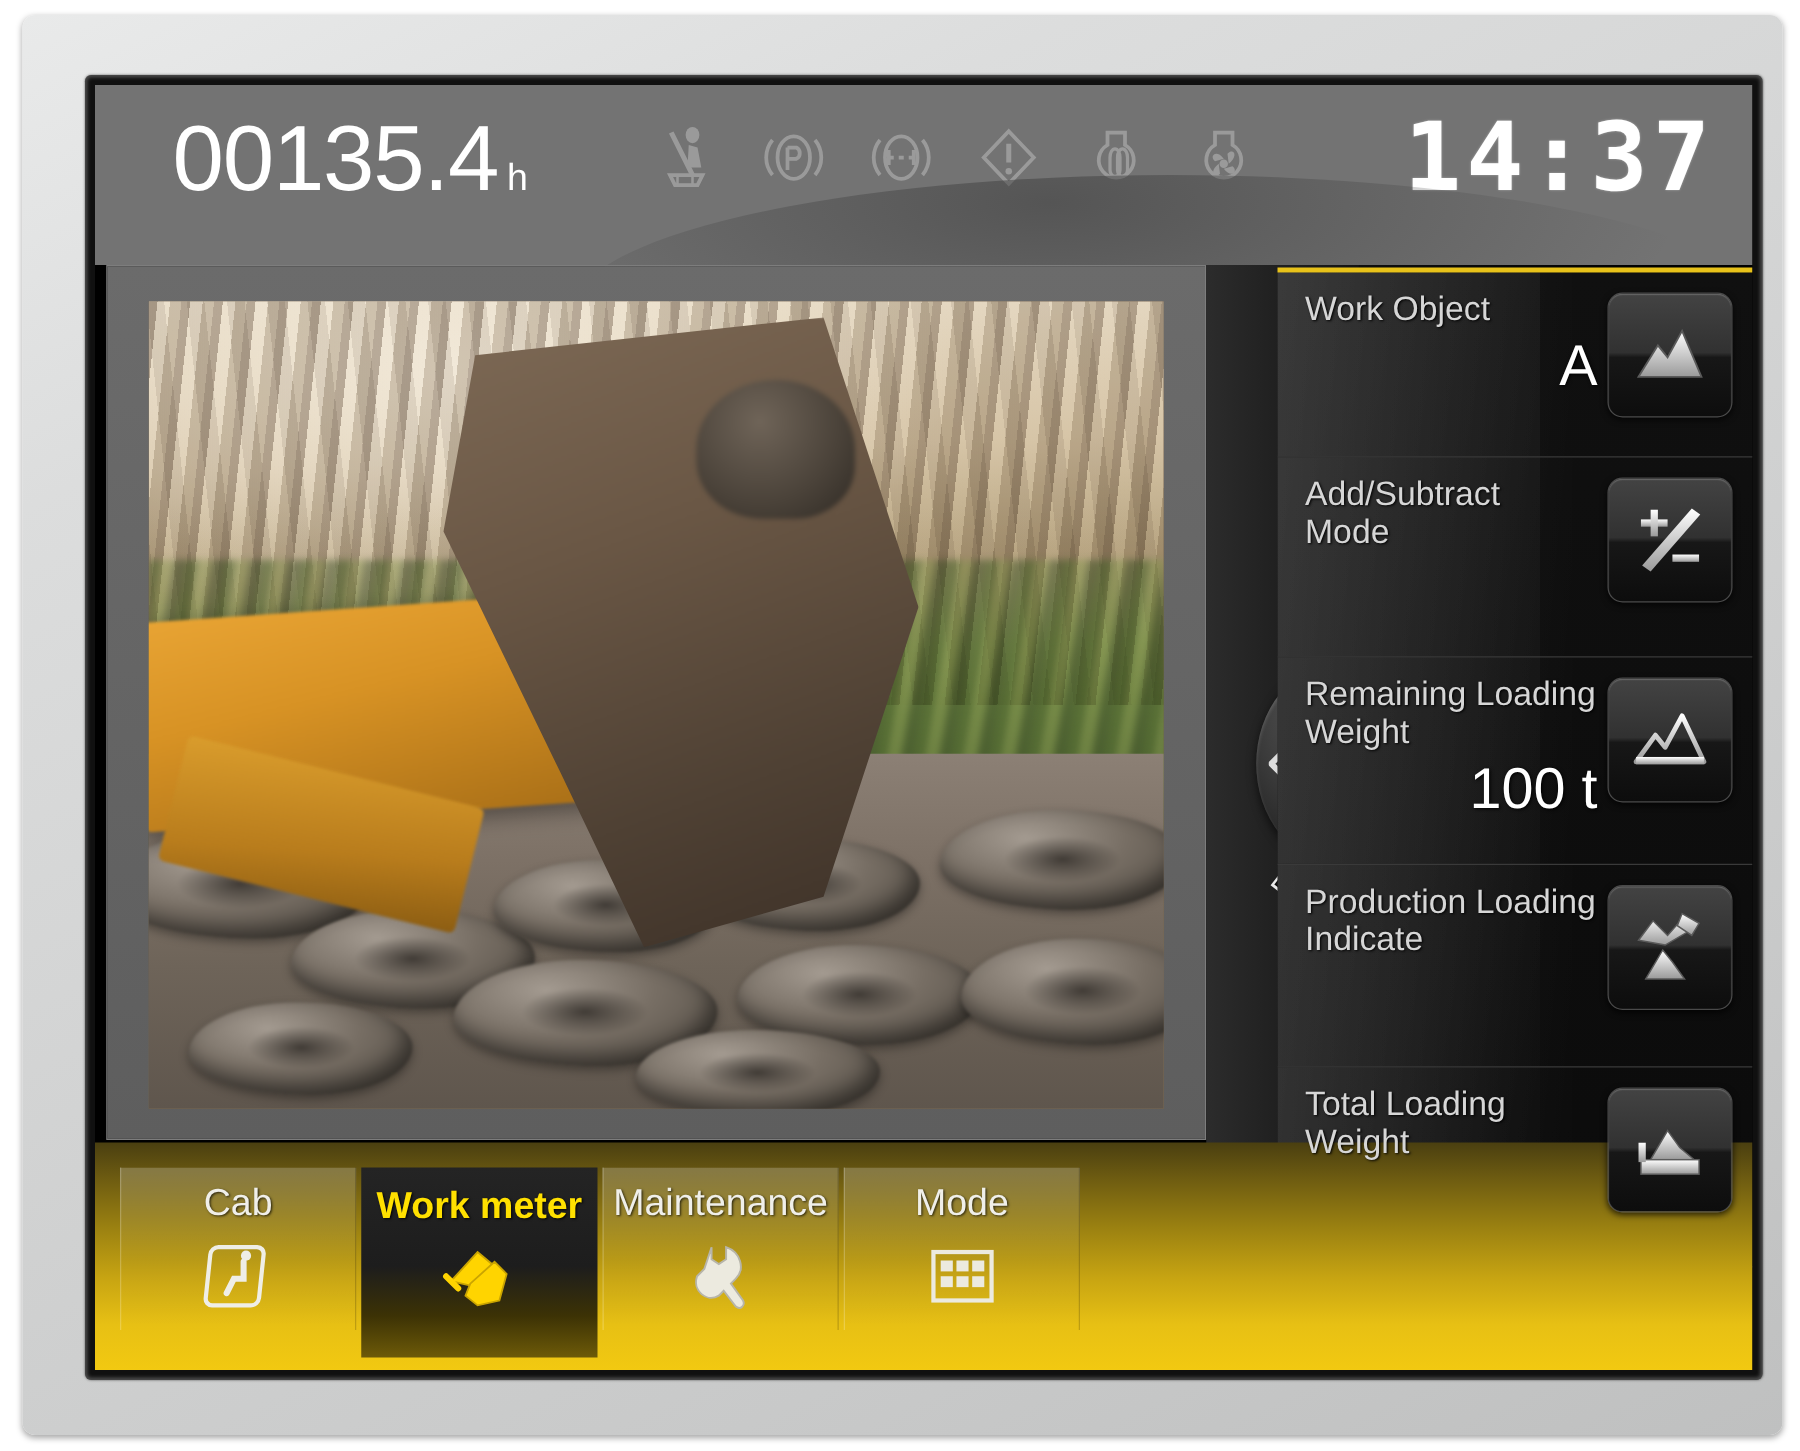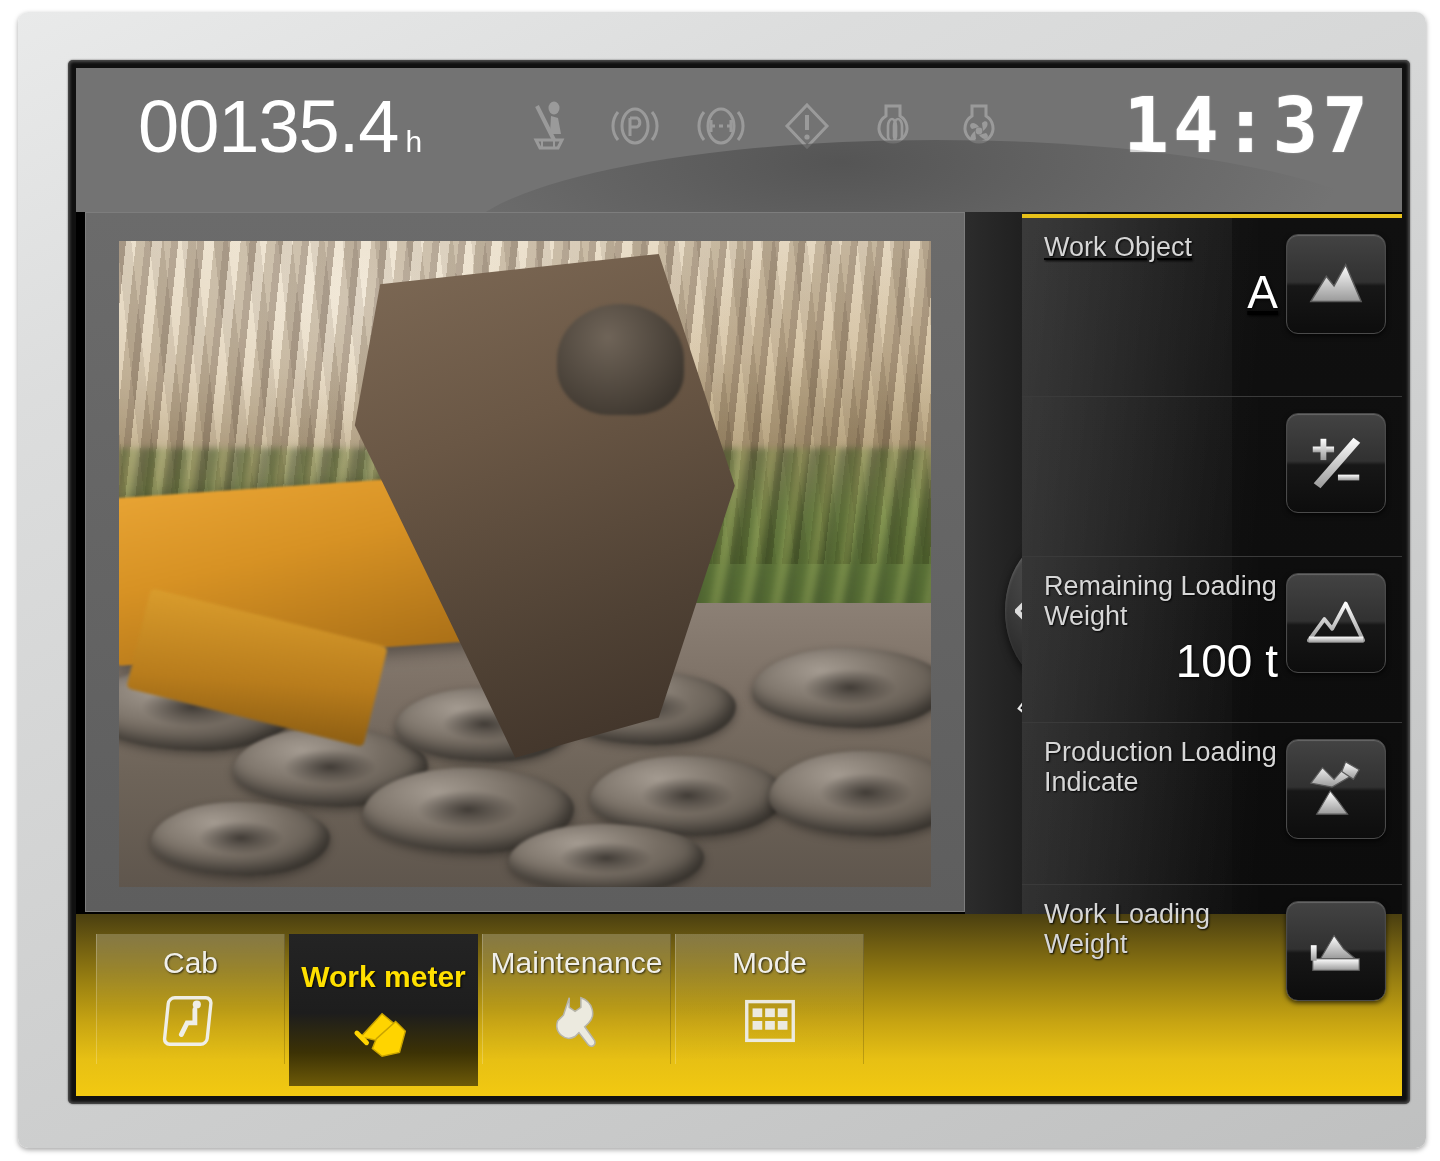--- a/index.html
+++ b/index.html
@@ -244,21 +244,21 @@
     position: relative; z-index: 2;
     width: 100px; height: 100px; flex: none;
     border-radius: 12px;
     background: linear-gradient(180deg,#434343 0%,#313131 48%,#171717 52%,#0d0d0d 100%);
     border: 1px solid #4a4a4a;
     box-shadow: inset 0 1px 1px rgba(255,255,255,.20), 0 2px 5px rgba(0,0,0,.7);
     display: flex; align-items: center; justify-content: center;
     margin-top: 2px;
   }
   .row-icon svg { width: 62px; height: 62px; display:block; }
-  #row-work-object   { height: 179px; text-decoration: underline; }
+  #row-work-object   { height: 148px; }
   #row-addsub        { height: 160px; }
   #row-remaining     { height: 166px; }
   #row-production    { height: 162px; }
   #row-total         { height: 160px; border-bottom: 1px solid #3a3a3a; }
 
   
   #bottom-bar {
     position: absolute; left: 0; bottom: 0;
     width: 100%; height: 182px;
     background: linear-gradient(180deg,#4a3f10 0%,#6e5c11 16%,#9c8211 38%,#c8a512 60%,#e7c014 80%,#f2c911 100%);
@@ -280,21 +280,21 @@
     color: #f0efe9; font-size: 30px;
     text-shadow: 1px 1px 2px rgba(0,0,0,.7);
     white-space: nowrap;
   }
   .tab-icon { margin-top: 10px; width: 62px; height: 62px; }
   .tab-icon svg { width: 100%; height: 100%; display:block; }
   .tab.active {
     width: 189px; height: 152px;
     background: linear-gradient(180deg,#242424 0%,#1d1d1d 52%,#3c3205 78%,#6d5a08 100%);
     border: none;
-    padding-top: 26px;
+    padding-top: 14px;
   }
   .tab.active .tab-label { color: #ffe000; font-weight: 700; text-shadow: 1px 1px 2px rgba(0,0,0,.9); }
 </style>
 </head>
 <body>
 
 <div id="monitor-bezel">
   <div id="bezel-inner-edge"></div>
 
   <div id="screen">
@@ -426,20 +426,22 @@
             </linearGradient>
               </defs>
             <path d="M6 50 L22 24 L30 34 L42 12 L58 50 Z" fill="url(#g1)" stroke="#5a5a5a" stroke-width="1.5"></path>
           </svg>
         </div>
       </div>
 
       <div class="panel-row" id="row-addsub">
         <div class="row-gloss"></div>
         <div class="row-text">
+          <div class="row-label">Add/Subtract
+Mode</div>
         </div>
         <div class="row-icon">
           <svg viewBox="0 0 64 64">
             <defs>
                 <linearGradient id="g2" x1="0" y1="0" x2="0" y2="1">
               <stop offset="0" stop-color="#ffffff"></stop>
                   <stop offset="1" stop-color="#9a9a9a"></stop>
             </linearGradient>
               </defs>
             <rect x="8" y="15" width="22" height="6" fill="url(#g2)"></rect>
@@ -489,21 +491,21 @@
             <path d="M6 26 L18 10 L30 22 L44 6 L52 16 L28 30 Z" fill="url(#g4)" stroke="#5a5a5a" stroke-width="1.2"></path>
             <path d="M42 4 L56 12 L50 22 L38 14 Z" fill="url(#g4)" stroke="#5a5a5a" stroke-width="1.2"></path>
             <path d="M12 58 L26 34 L34 44 L44 58 Z" fill="url(#g4)" stroke="#5a5a5a" stroke-width="1.2"></path>
           </svg>
         </div>
       </div>
 
       <div class="panel-row" id="row-total">
         <div class="row-gloss"></div>
         <div class="row-text">
-          <div class="row-label">Work Loading Weight</div>
+          <div class="row-label">Total Loading Weight</div>
           <div class="row-value"></div>
         </div>
         <div class="row-icon">
           <svg viewBox="0 0 64 64">
             <defs>
                 <linearGradient id="g5" x1="0" y1="0" x2="0" y2="1">
               <stop offset="0" stop-color="#ffffff"></stop>
                   <stop offset="1" stop-color="#9a9a9a"></stop>
             </linearGradient>
               </defs>

